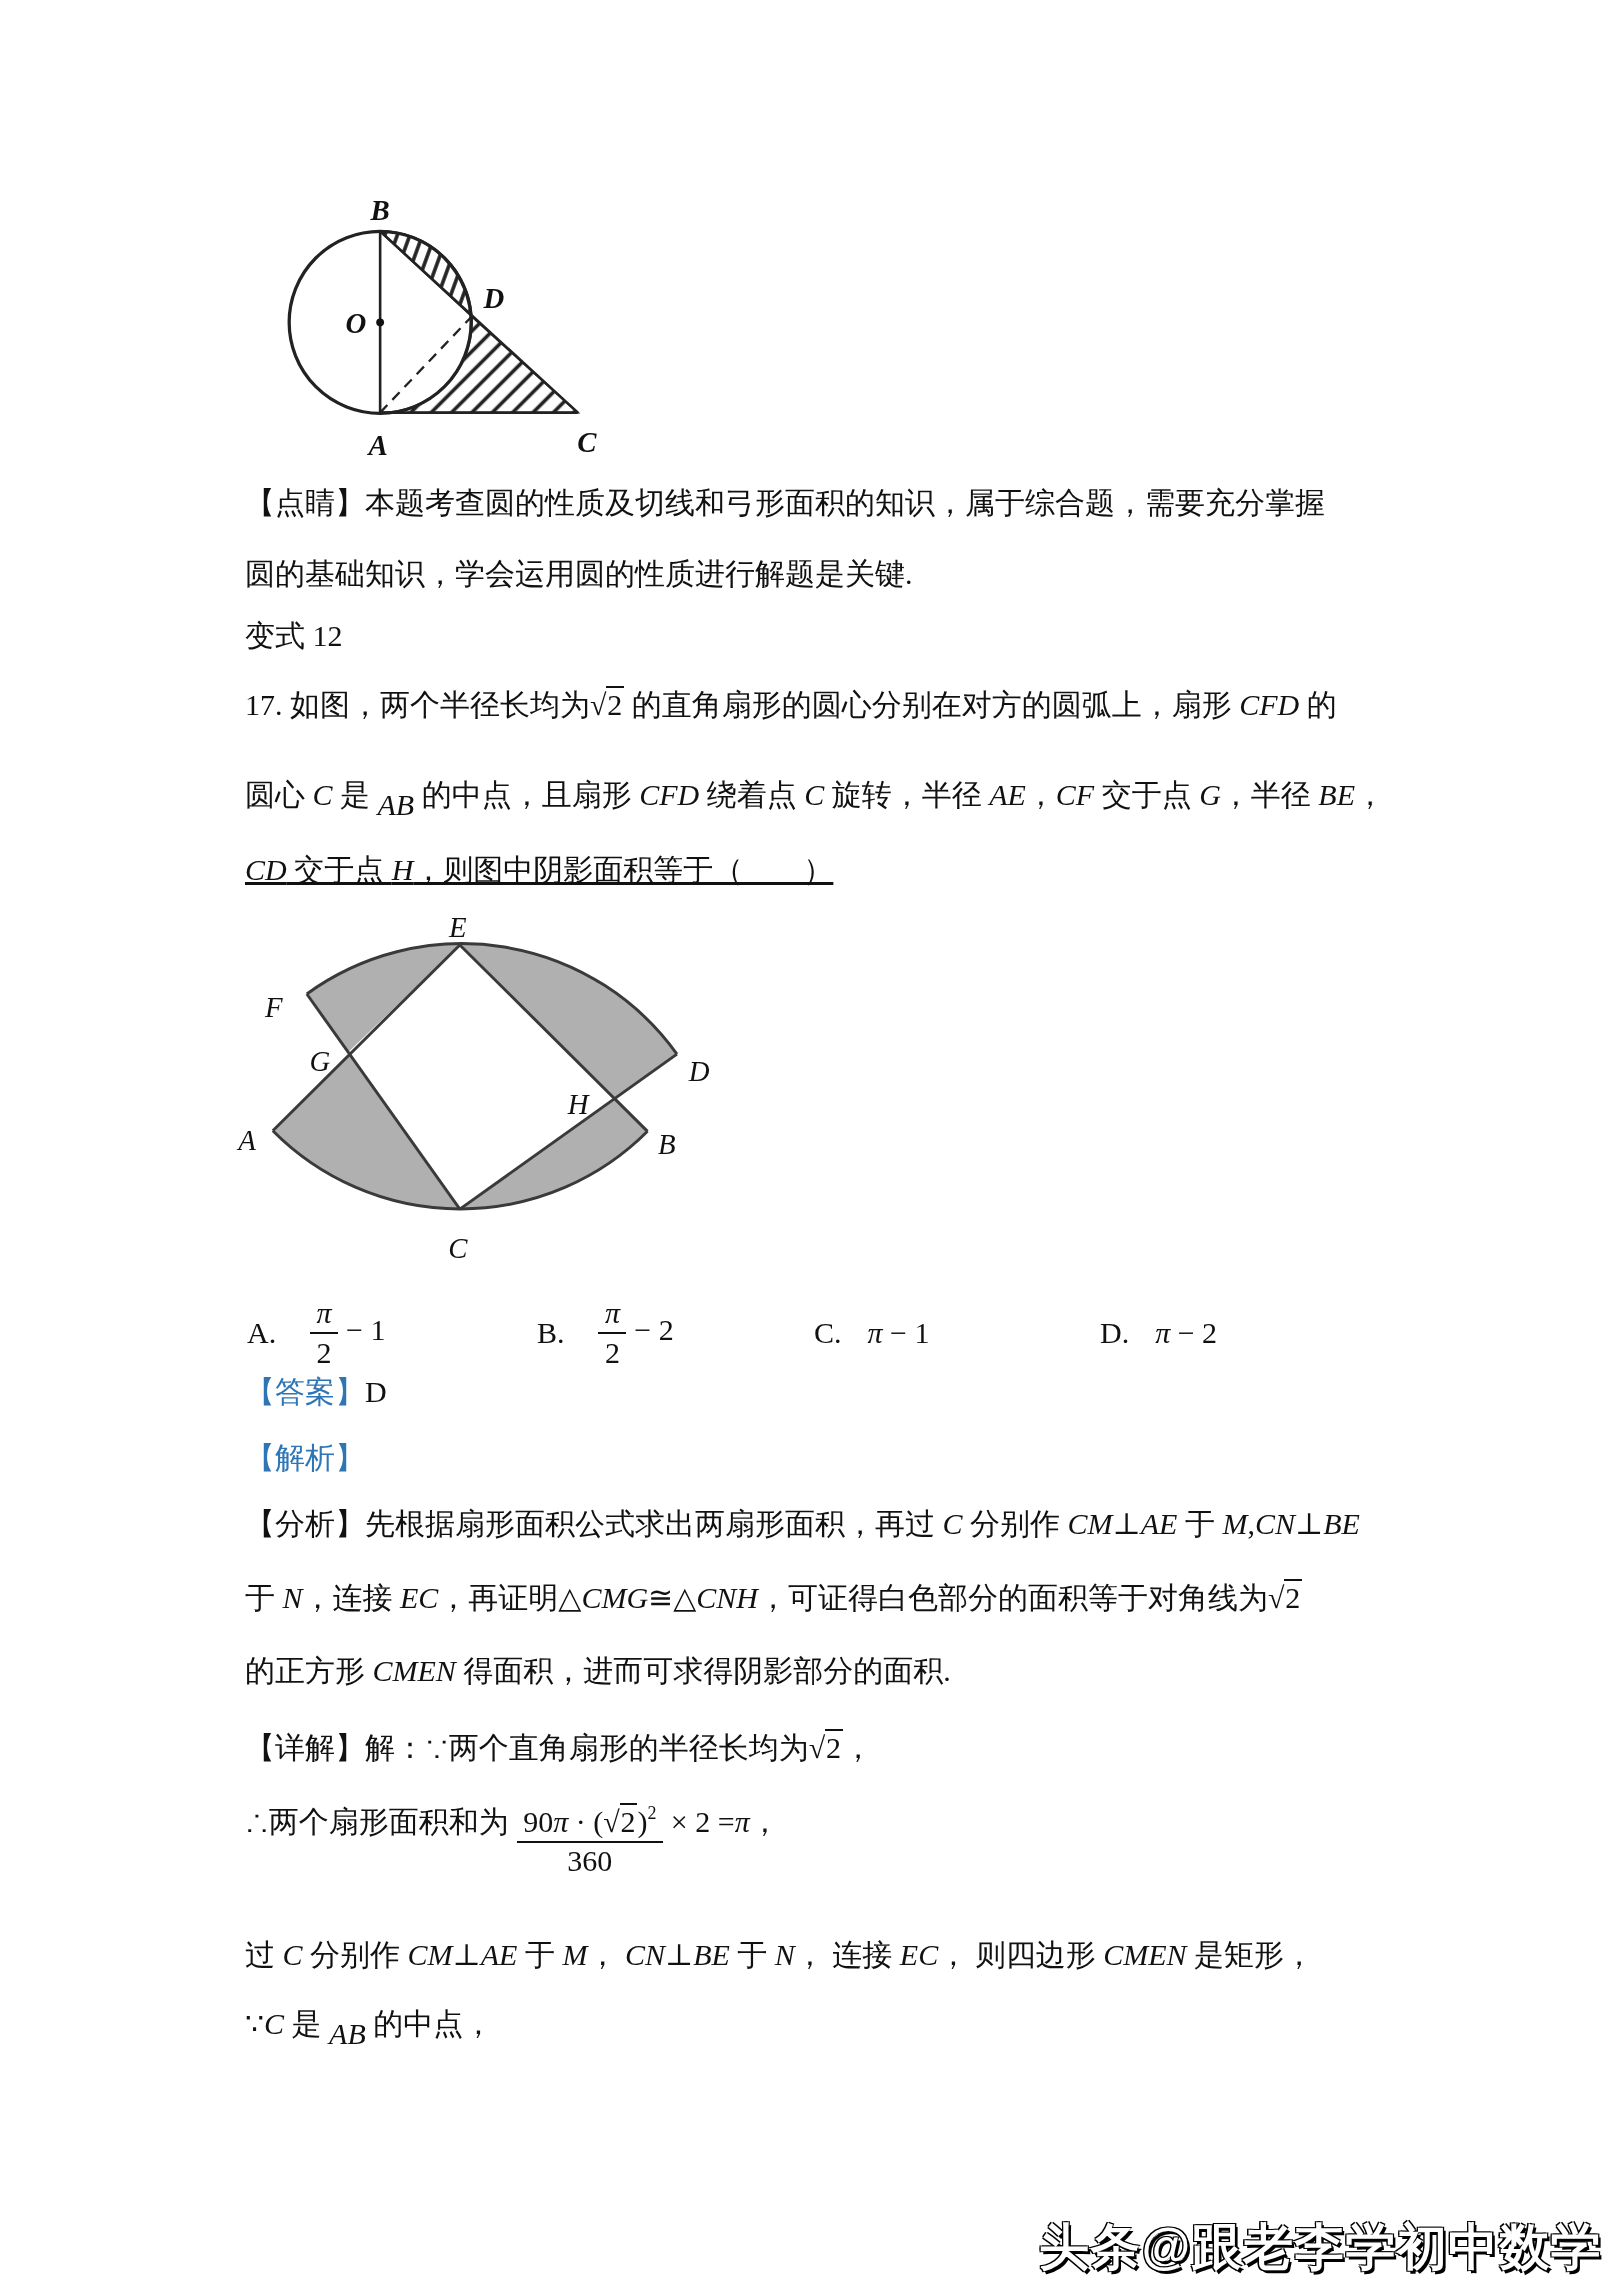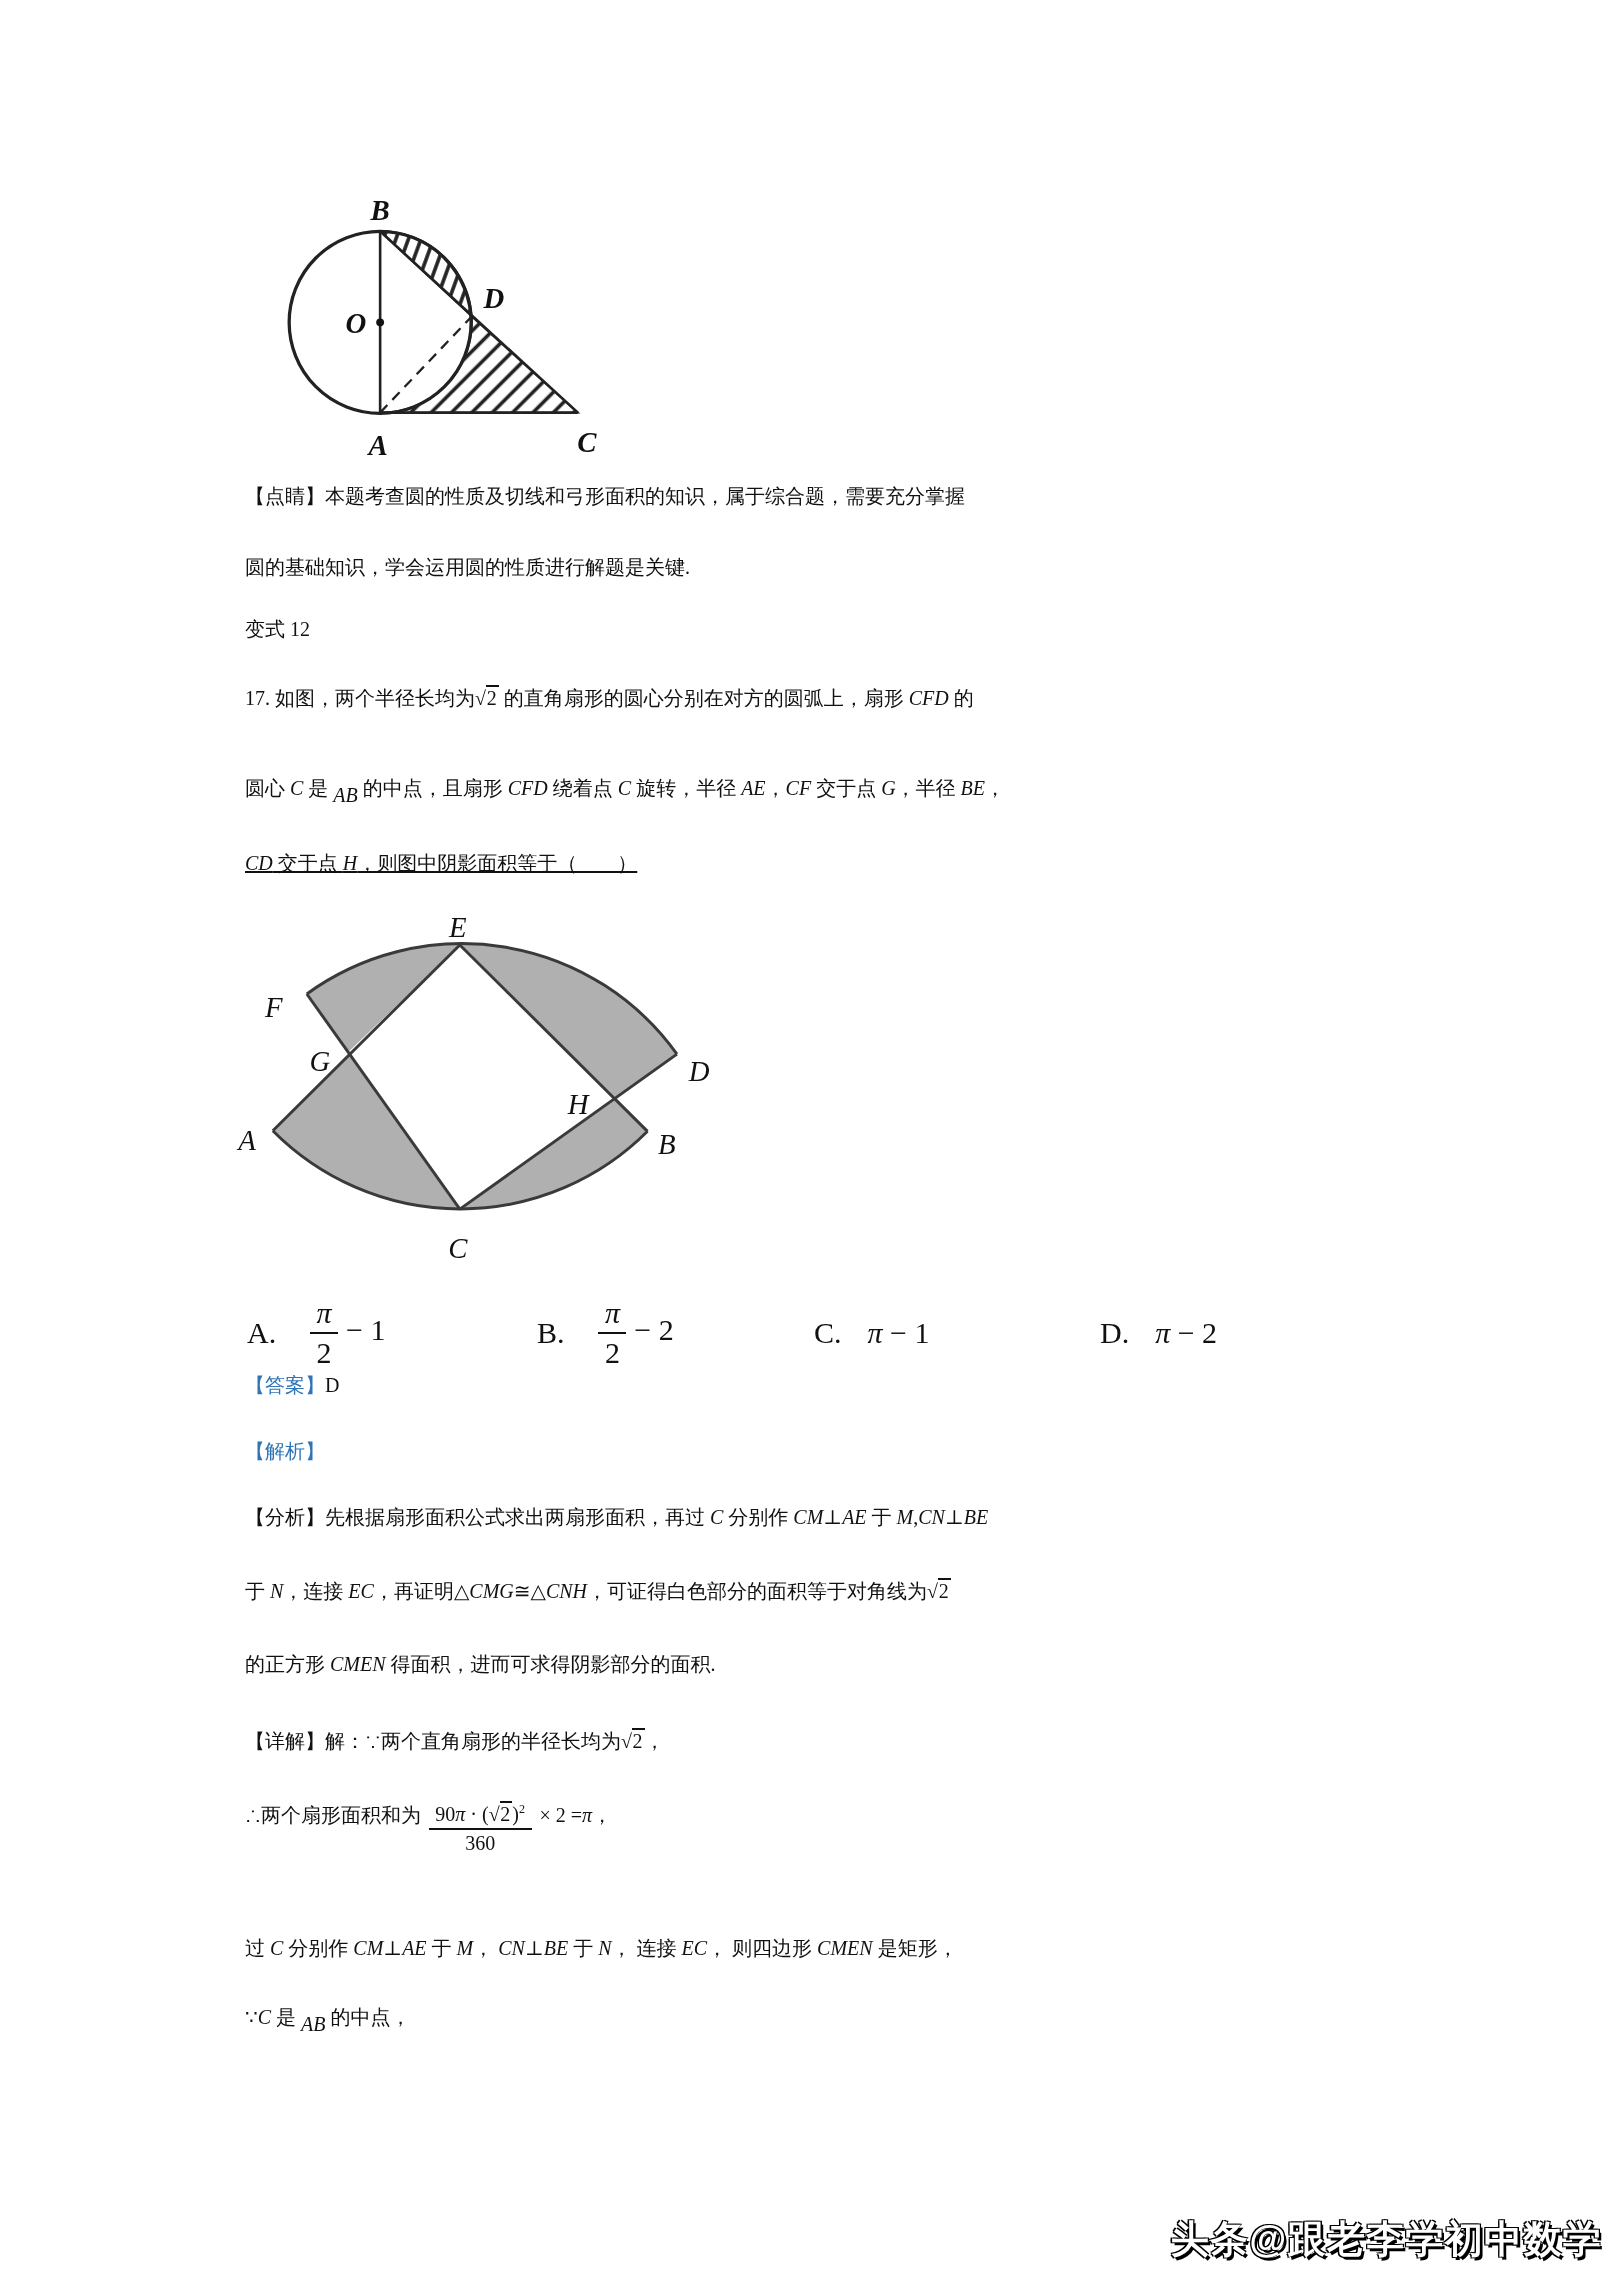--- a/index.html
+++ b/index.html
@@ -3,21 +3,21 @@
 <meta charset="utf-8">
 <style>
   html,body{margin:0;padding:0;}
   body{
     width:1623px;height:2295px;position:relative;background:#ffffff;
     font-family:"Liberation Serif","DejaVu Serif",serif;color:#111;
     overflow:hidden;
   }
   .line{
     position:absolute;left:245px;white-space:nowrap;
-    font-size:20px;line-height:1.25;color:#111;
+    font-size:30px;line-height:1.25;color:#111;
   }
   .it{font-style:italic;}
   .low{vertical-align:-0.33em;}
   .sup{font-size:0.6em;vertical-align:0.7em;}
   .blue{color:#2e75b6;margin-top:18px;}
   .sqrt{white-space:nowrap;}
   .sqrt .bar{border-top:2px solid #111;padding:0 2px 0 0.7px;}
   .frac{
     display:inline-flex;flex-direction:column;align-items:center;
     vertical-align:middle;margin:0 7.9px;line-height:1.15;text-align:center;
@@ -28,21 +28,21 @@
   .opt{
     position:absolute;top:1287px;height:92px;display:flex;align-items:center;
     font-size:30px;color:#111;white-space:nowrap;
   }
   .opt .letter{margin-right:26px;}
   .fig{position:absolute;}
   .fig text{font-size:44px;font-style:italic;fill:#111;font-family:"Liberation Serif","DejaVu Serif",serif;}
   .watermark{
     position:absolute;top:2214px;right:21px;
     font-family:"Liberation Sans","DejaVu Sans",sans-serif;
-    font-weight:bold;font-size:38px;letter-spacing:1.3px;color:#ffffff;
+    font-weight:bold;font-size:50px;letter-spacing:1.3px;color:#ffffff;
     text-shadow:-1.3px -1.3px 0 #000,1.3px -1.3px 0 #000,-1.3px 1.3px 0 #000,2.6px 2.6px 0 #000;
     text-align:right;
   }
 </style>
 </head>
 <body>
 
 <svg class="fig" style="left:249px;top:177px;" width="367" height="288" viewBox="0 0 560 440">
   <defs>
     <pattern id="hatchSteep" patternUnits="userSpaceOnUse" width="18" height="18" patternTransform="rotate(-70)">

